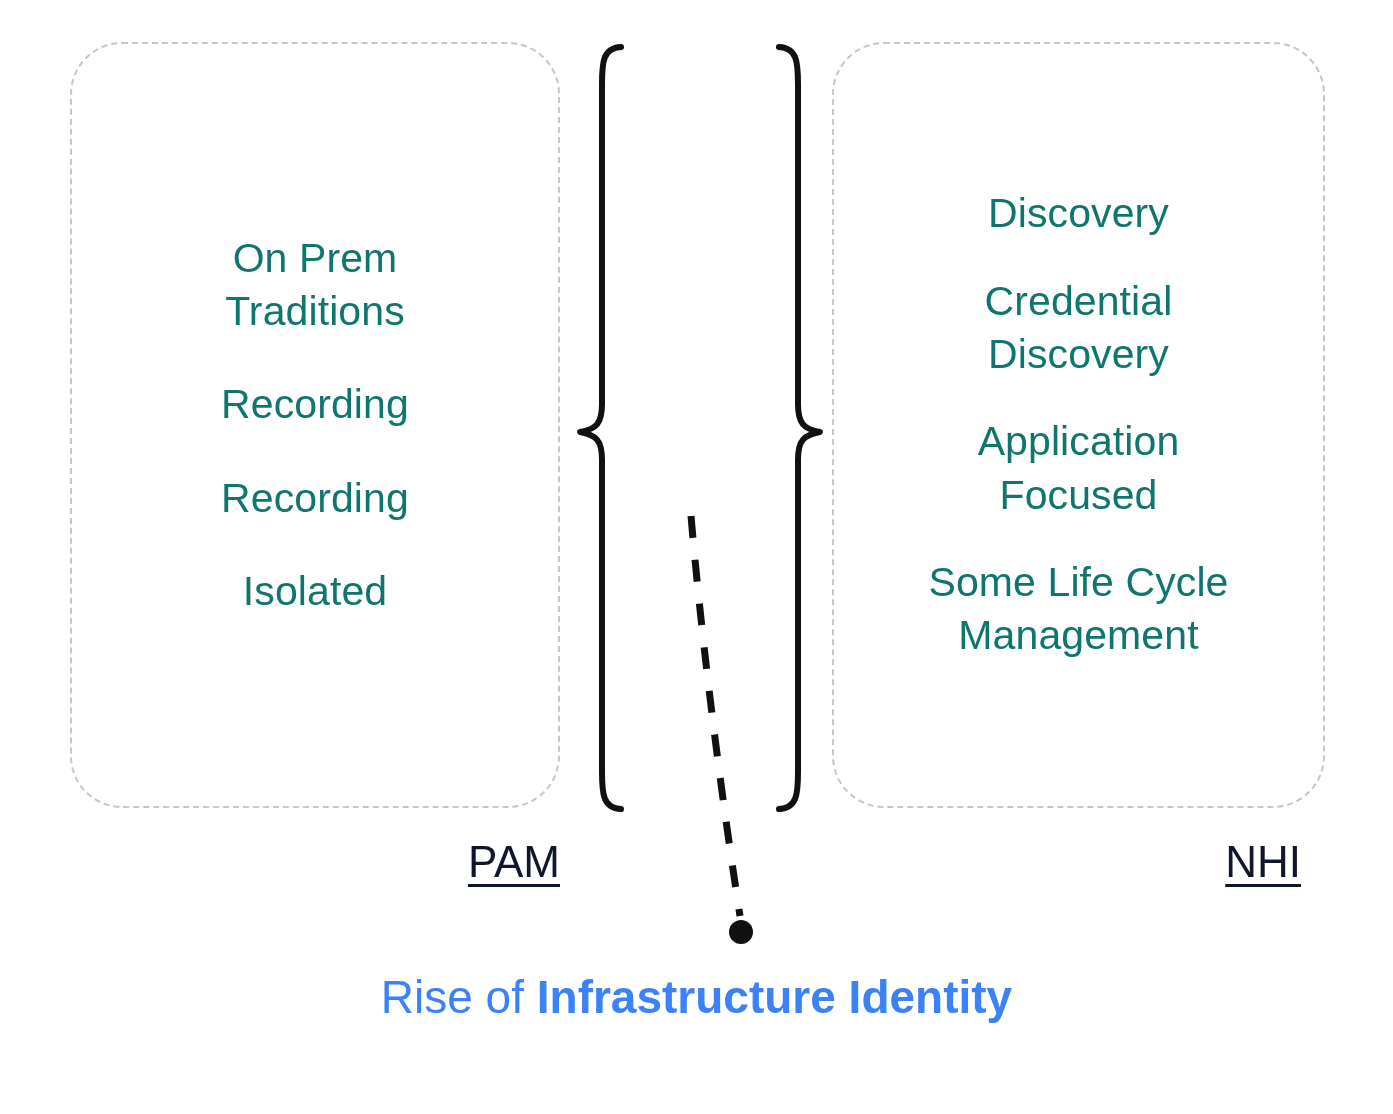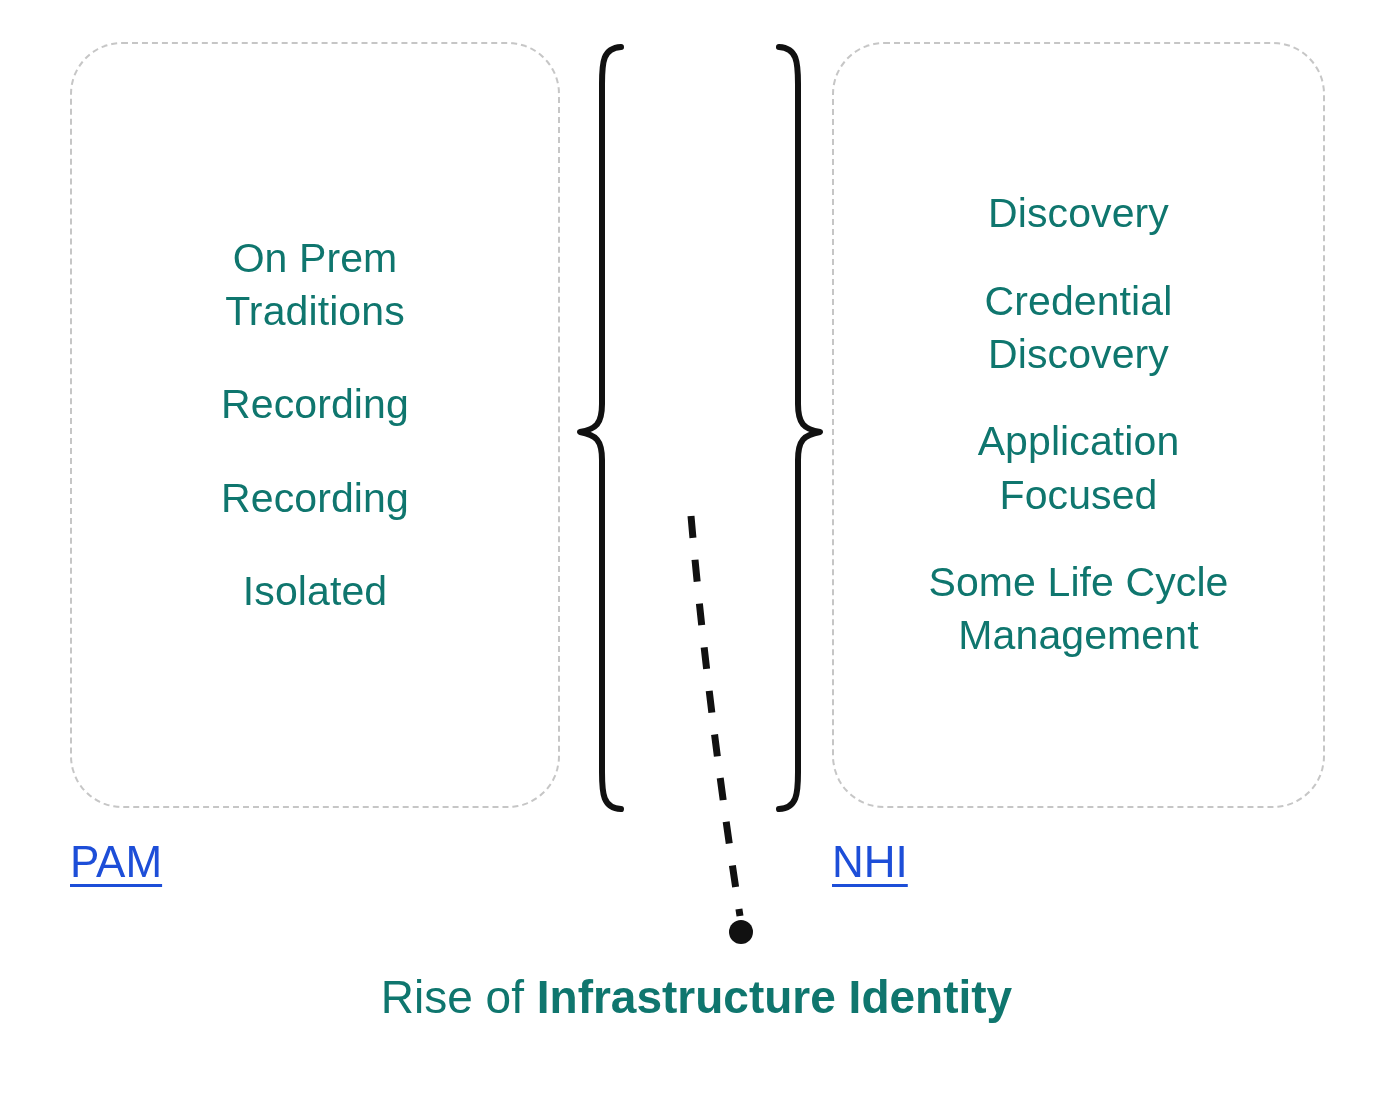--- a/index.html
+++ b/index.html
@@ -54,48 +54,48 @@
     font-size: 41px;
     line-height: 1.30;
     text-align: center;
     white-space: pre-line;
     letter-spacing: 0.1px;
   }
 
   
   .col-label {
     position: absolute;
-    color: #1d4ed8;
+    color: #0f172a;
     font-size: 44px;
     line-height: 1;
-    text-align: left;
+    text-align: right;
     text-decoration: underline;
     text-underline-offset: 7px;
     text-decoration-thickness: 3px;
   }
   #label-pam { left: 70px;  top: 840px; width: 490px; }
-  #label-nhi { left: 832px; top: 840px; width: 493px; }
+  #label-nhi { left: 808px; top: 840px; width: 493px; }
 
   
   #vector-layer {
     position: absolute;
     left: 0; top: 0;
     width: 1393px;
     height: 1114px;
     pointer-events: none;
   }
 
   
   #caption {
     position: absolute;
     left: 0;
     top: 968px;
     width: 1393px;
     text-align: center;
-    color: #0f766e;
+    color: #3b82f6;
     font-size: 46px;
     line-height: 1.30;
   }
   #caption .bold { font-weight: bold; }
 </style>
 </head>
 <body>
 
 <div id="canvas">
 

